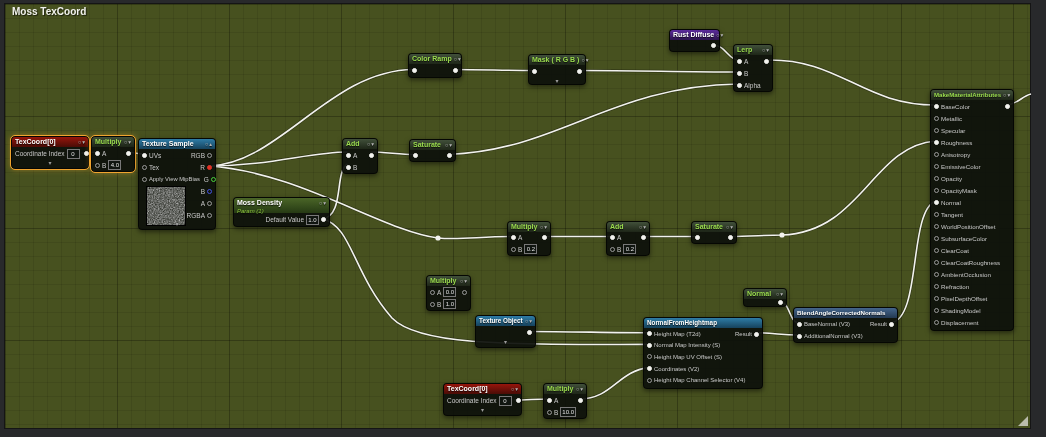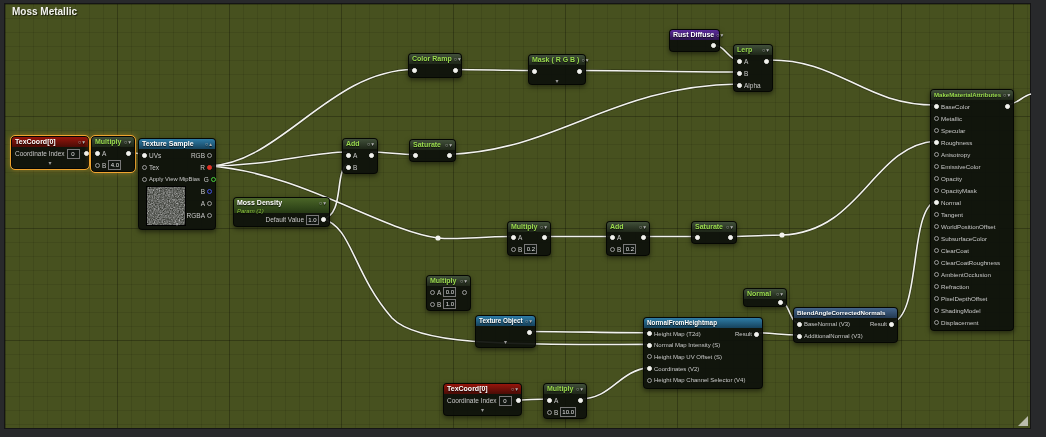--- a/index.html
+++ b/index.html
@@ -55,21 +55,21 @@
   .lbl{white-space:nowrap;}
   
   #grip{position:absolute;left:1018px;top:416px;width:0;height:0;z-index:4;
     border-left:10px solid transparent;border-bottom:10px solid #cfcfc6;opacity:.85;}
 </style>
 </head>
 <body>
 
 <div id="stage">
   <div id="panel"></div>
-  <div id="titlebar">Moss Metallic</div>
+  <div id="titlebar">Moss TexCoord</div>
 
   <svg id="wires" width="1046" height="437">
     <g fill="none" stroke="rgba(0,0,0,.30)" stroke-width="3">
       <path d="M81.5,153 C88,153 90,152 96.5,152"></path>
         <path d="M127.5,152 C133,152 137,154 143.5,154"></path>
       <path d="M208.5,166 C280,164 330,70 413.5,69.5"></path>
         <path d="M208.5,166 C270,166 310,152 347.5,152"></path>
       <path d="M208.5,166 C300,172 380,230 438,238 C460,240 480,236.5 512.5,236.5"></path>
       <path d="M322.5,219 C345,215 334,172 347.5,164"></path>
       <path d="M322.5,219 C352,226 352,272 392,318 C420,347 520,344.4 648.5,344.4"></path>

